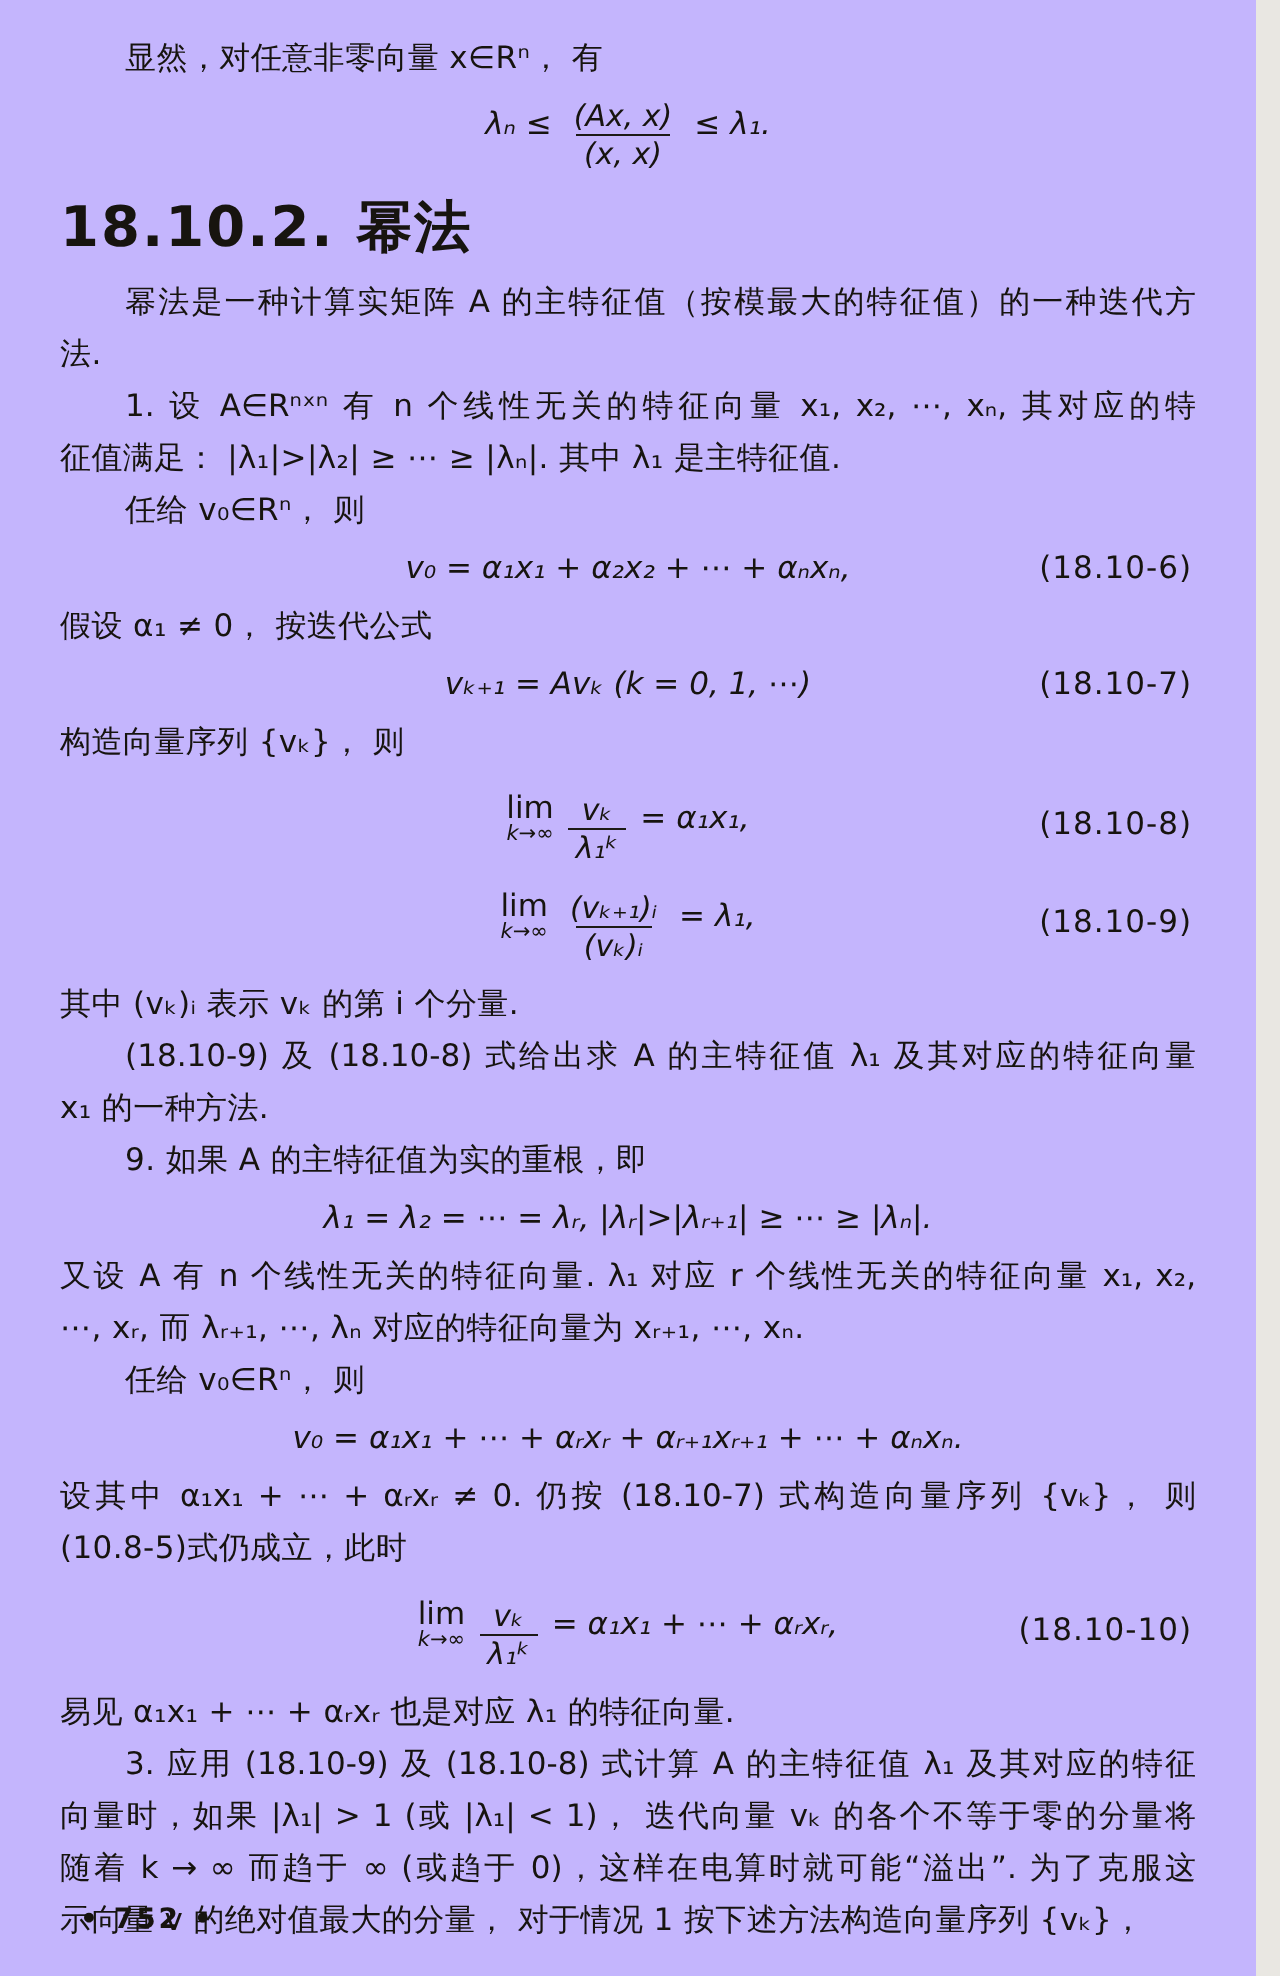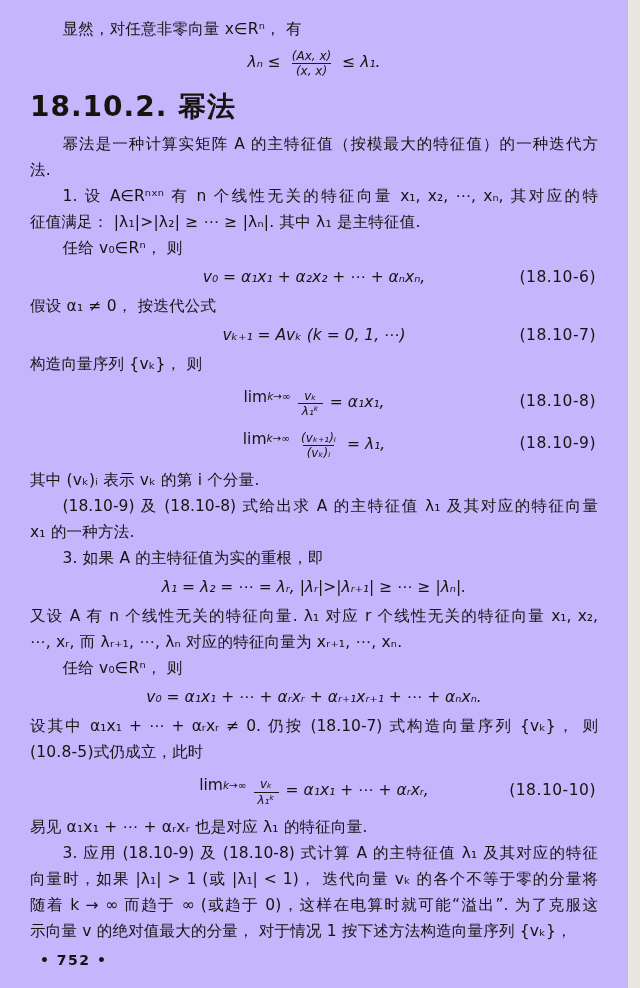--- a/index.html
+++ b/index.html
@@ -27,24 +27,24 @@
     line-height:26px; margin:3px 0;
     font-style:italic;
   }
   .formula.tall { margin:7px 0; }
   .eqbody { display:inline-flex; align-items:flex-start; gap:7px; }
   .eqtag {
     position:absolute; right:2px; top:50%;
     transform:translateY(-50%);
     font-style:normal; letter-spacing:0.5px;
   }
-  .lim { display:inline-flex; align-items:center; line-height:1.05; }
+  .lim { display:inline-flex; flex-direction:column; align-items:center; line-height:1.05; }
   .limword { font-style:normal; }
   .limsub { font-size:10.5px; }
-  .frac { display:inline-flex; flex-direction:column; align-items:center; line-height:1.2; font-size:12px; }
+  .frac { display:inline-flex; flex-direction:column; align-items:center; line-height:1.2; font-size:15px; }
   .fnum { padding:0 4px; }
   .fden { border-top:1.5px solid #1c1a16; padding:0 4px; }
   .footer {
     position:absolute; left:40px; bottom:20px;
     font-size:14px; font-weight:bold; letter-spacing:1.5px;
   }
 </style>
 </head>
 <body>
 
@@ -115,21 +115,21 @@
       <span>= λ₁,</span>
     </span>
     <span class="eqtag">(18.10-9)</span>
   </div>
 
   <div class="ln">其中 (vₖ)ᵢ 表示 vₖ 的第 i 个分量.</div>
 
   <div class="ln indent j">(18.10-9) 及 (18.10-8) 式给出求 A 的主特征值 λ₁ 及其对应的特征向量</div>
   <div class="ln">x₁ 的一种方法.</div>
 
-  <div class="ln indent">3. 如果 A 的主特征值为实的重根，即</div>
+  <div class="ln indent">9. 如果 A 的主特征值为实的重根，即</div>
 
   <div class="formula">
     <span>λ₁ = λ₂ = ⋯ = λᵣ, |λᵣ|&gt;|λᵣ₊₁| ≥ ⋯ ≥ |λₙ|.</span>
   </div>
 
   <div class="ln j">又设 A 有 n 个线性无关的特征向量. λ₁ 对应 r 个线性无关的特征向量 x₁, x₂,</div>
   <div class="ln">⋯, xᵣ, 而 λᵣ₊₁, ⋯, λₙ 对应的特征向量为 xᵣ₊₁, ⋯, xₙ.</div>
 
   <div class="ln indent">任给 v₀∈Rⁿ， 则</div>
 

